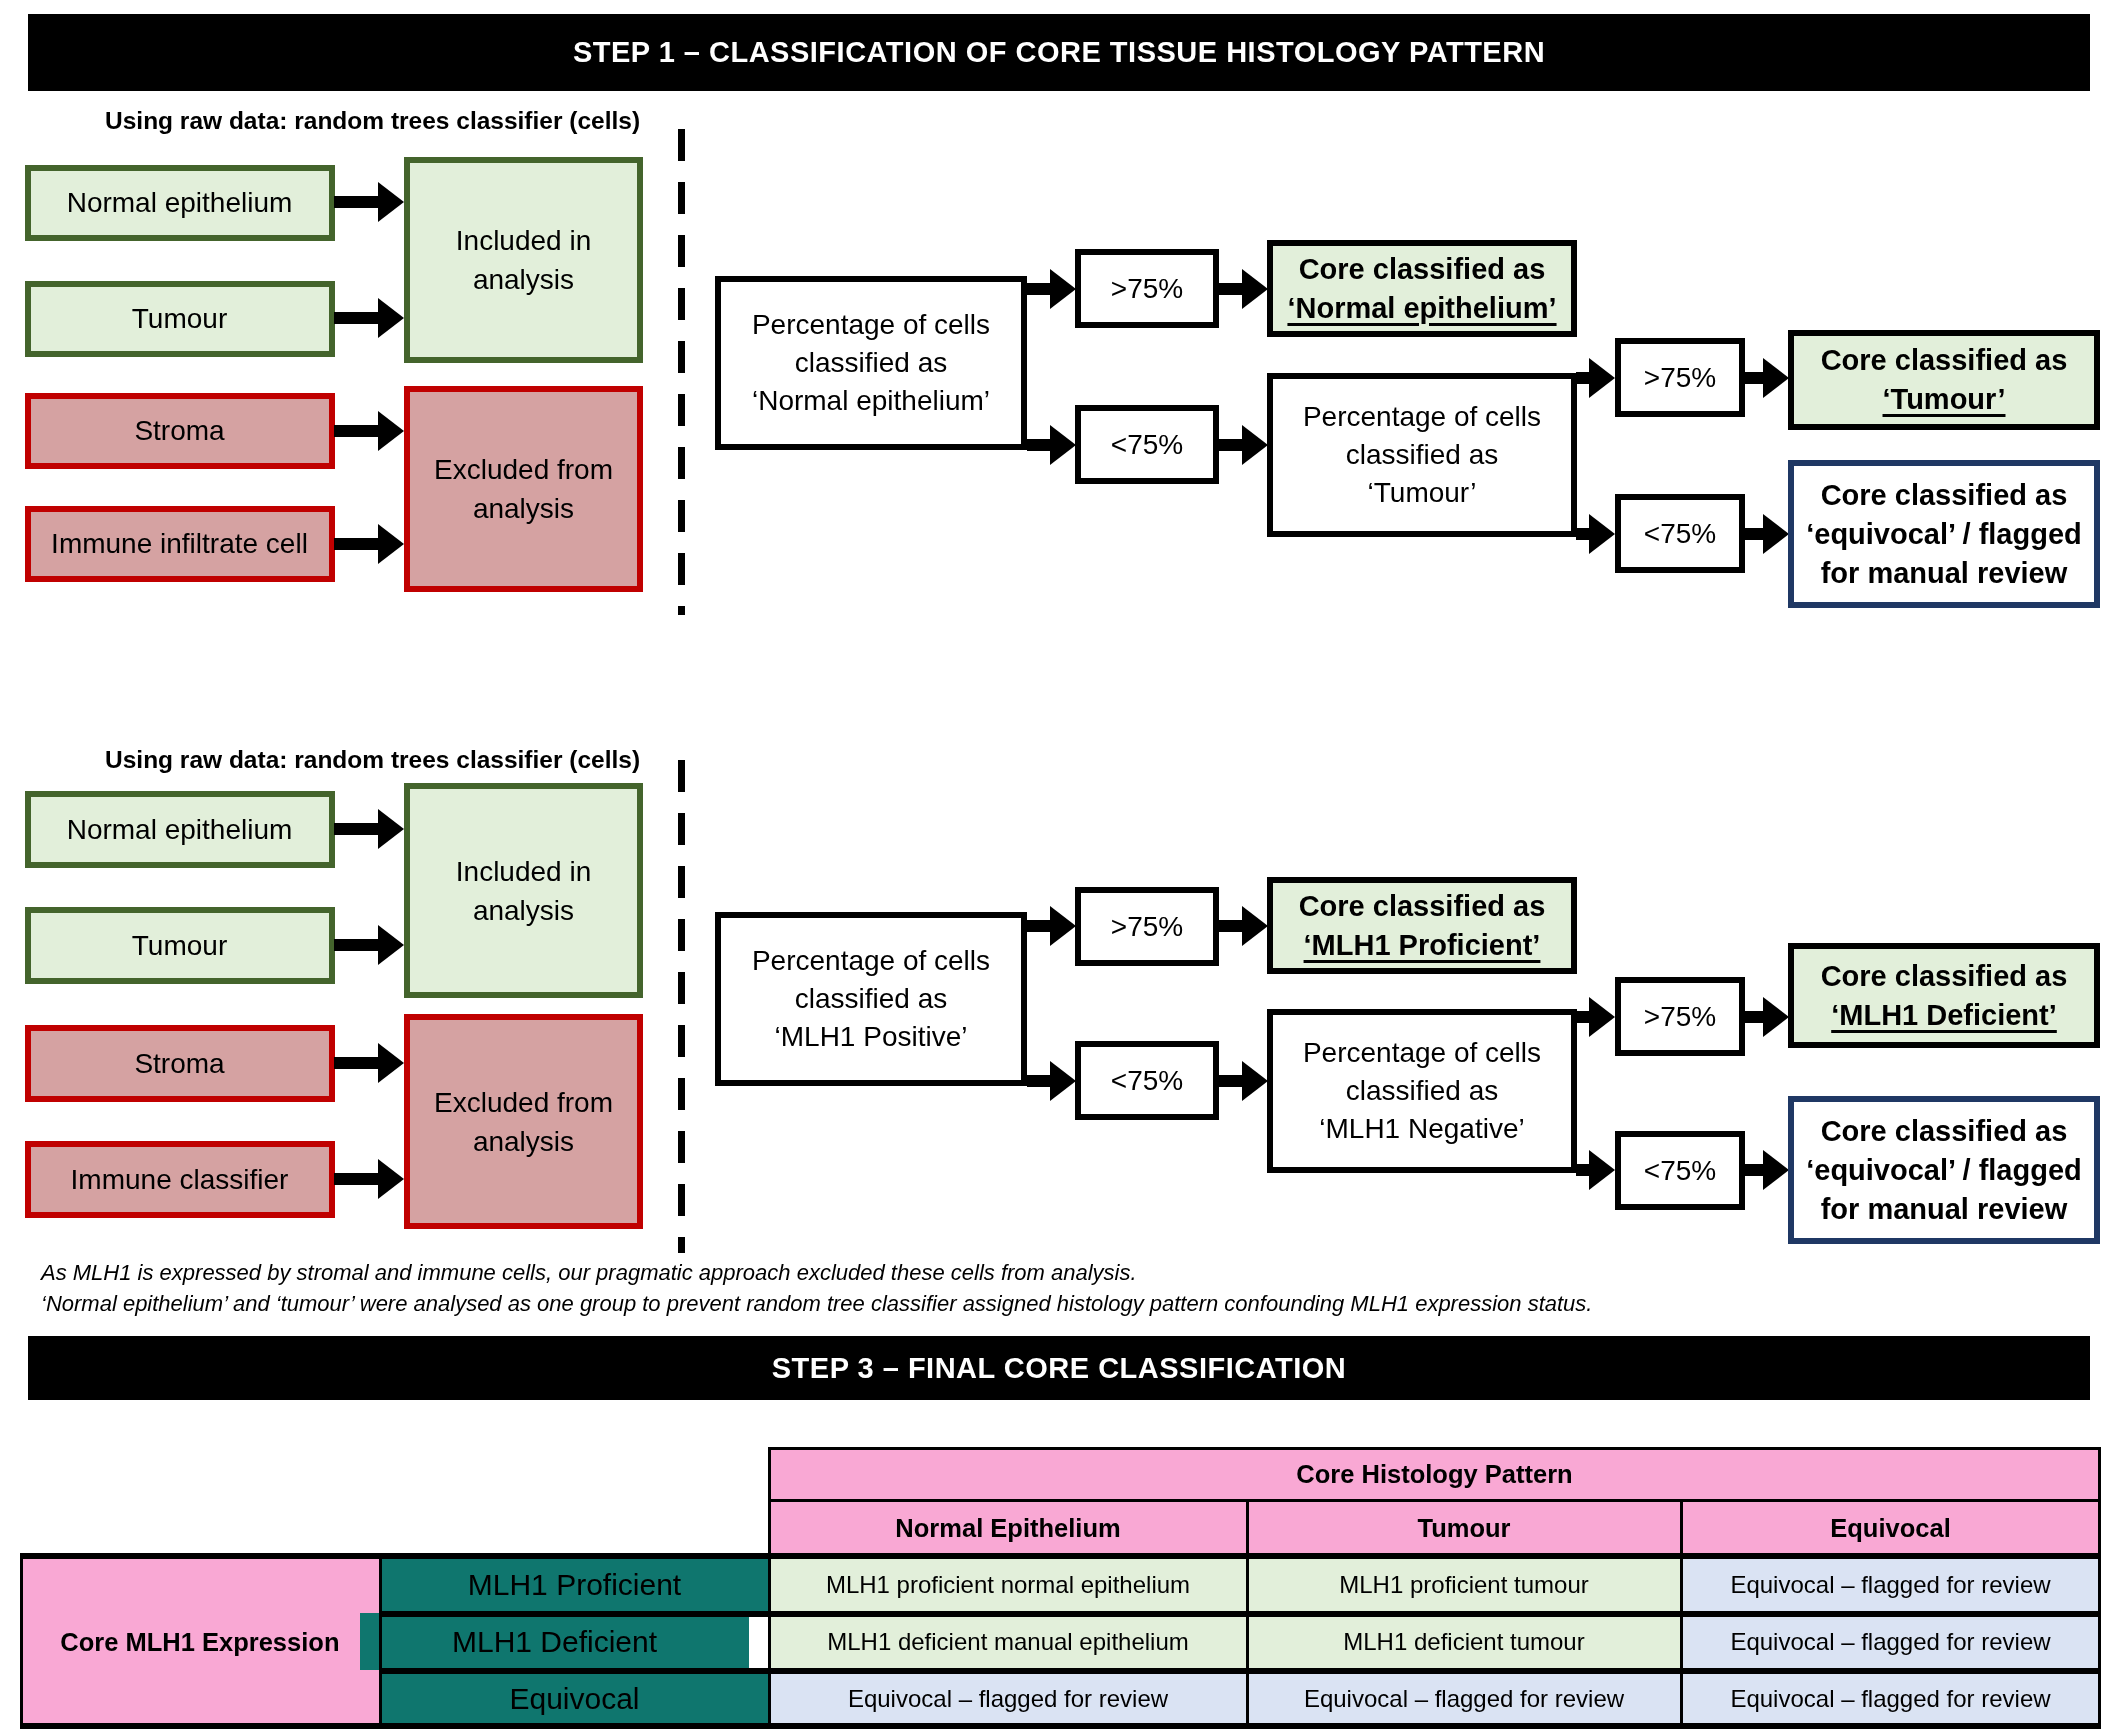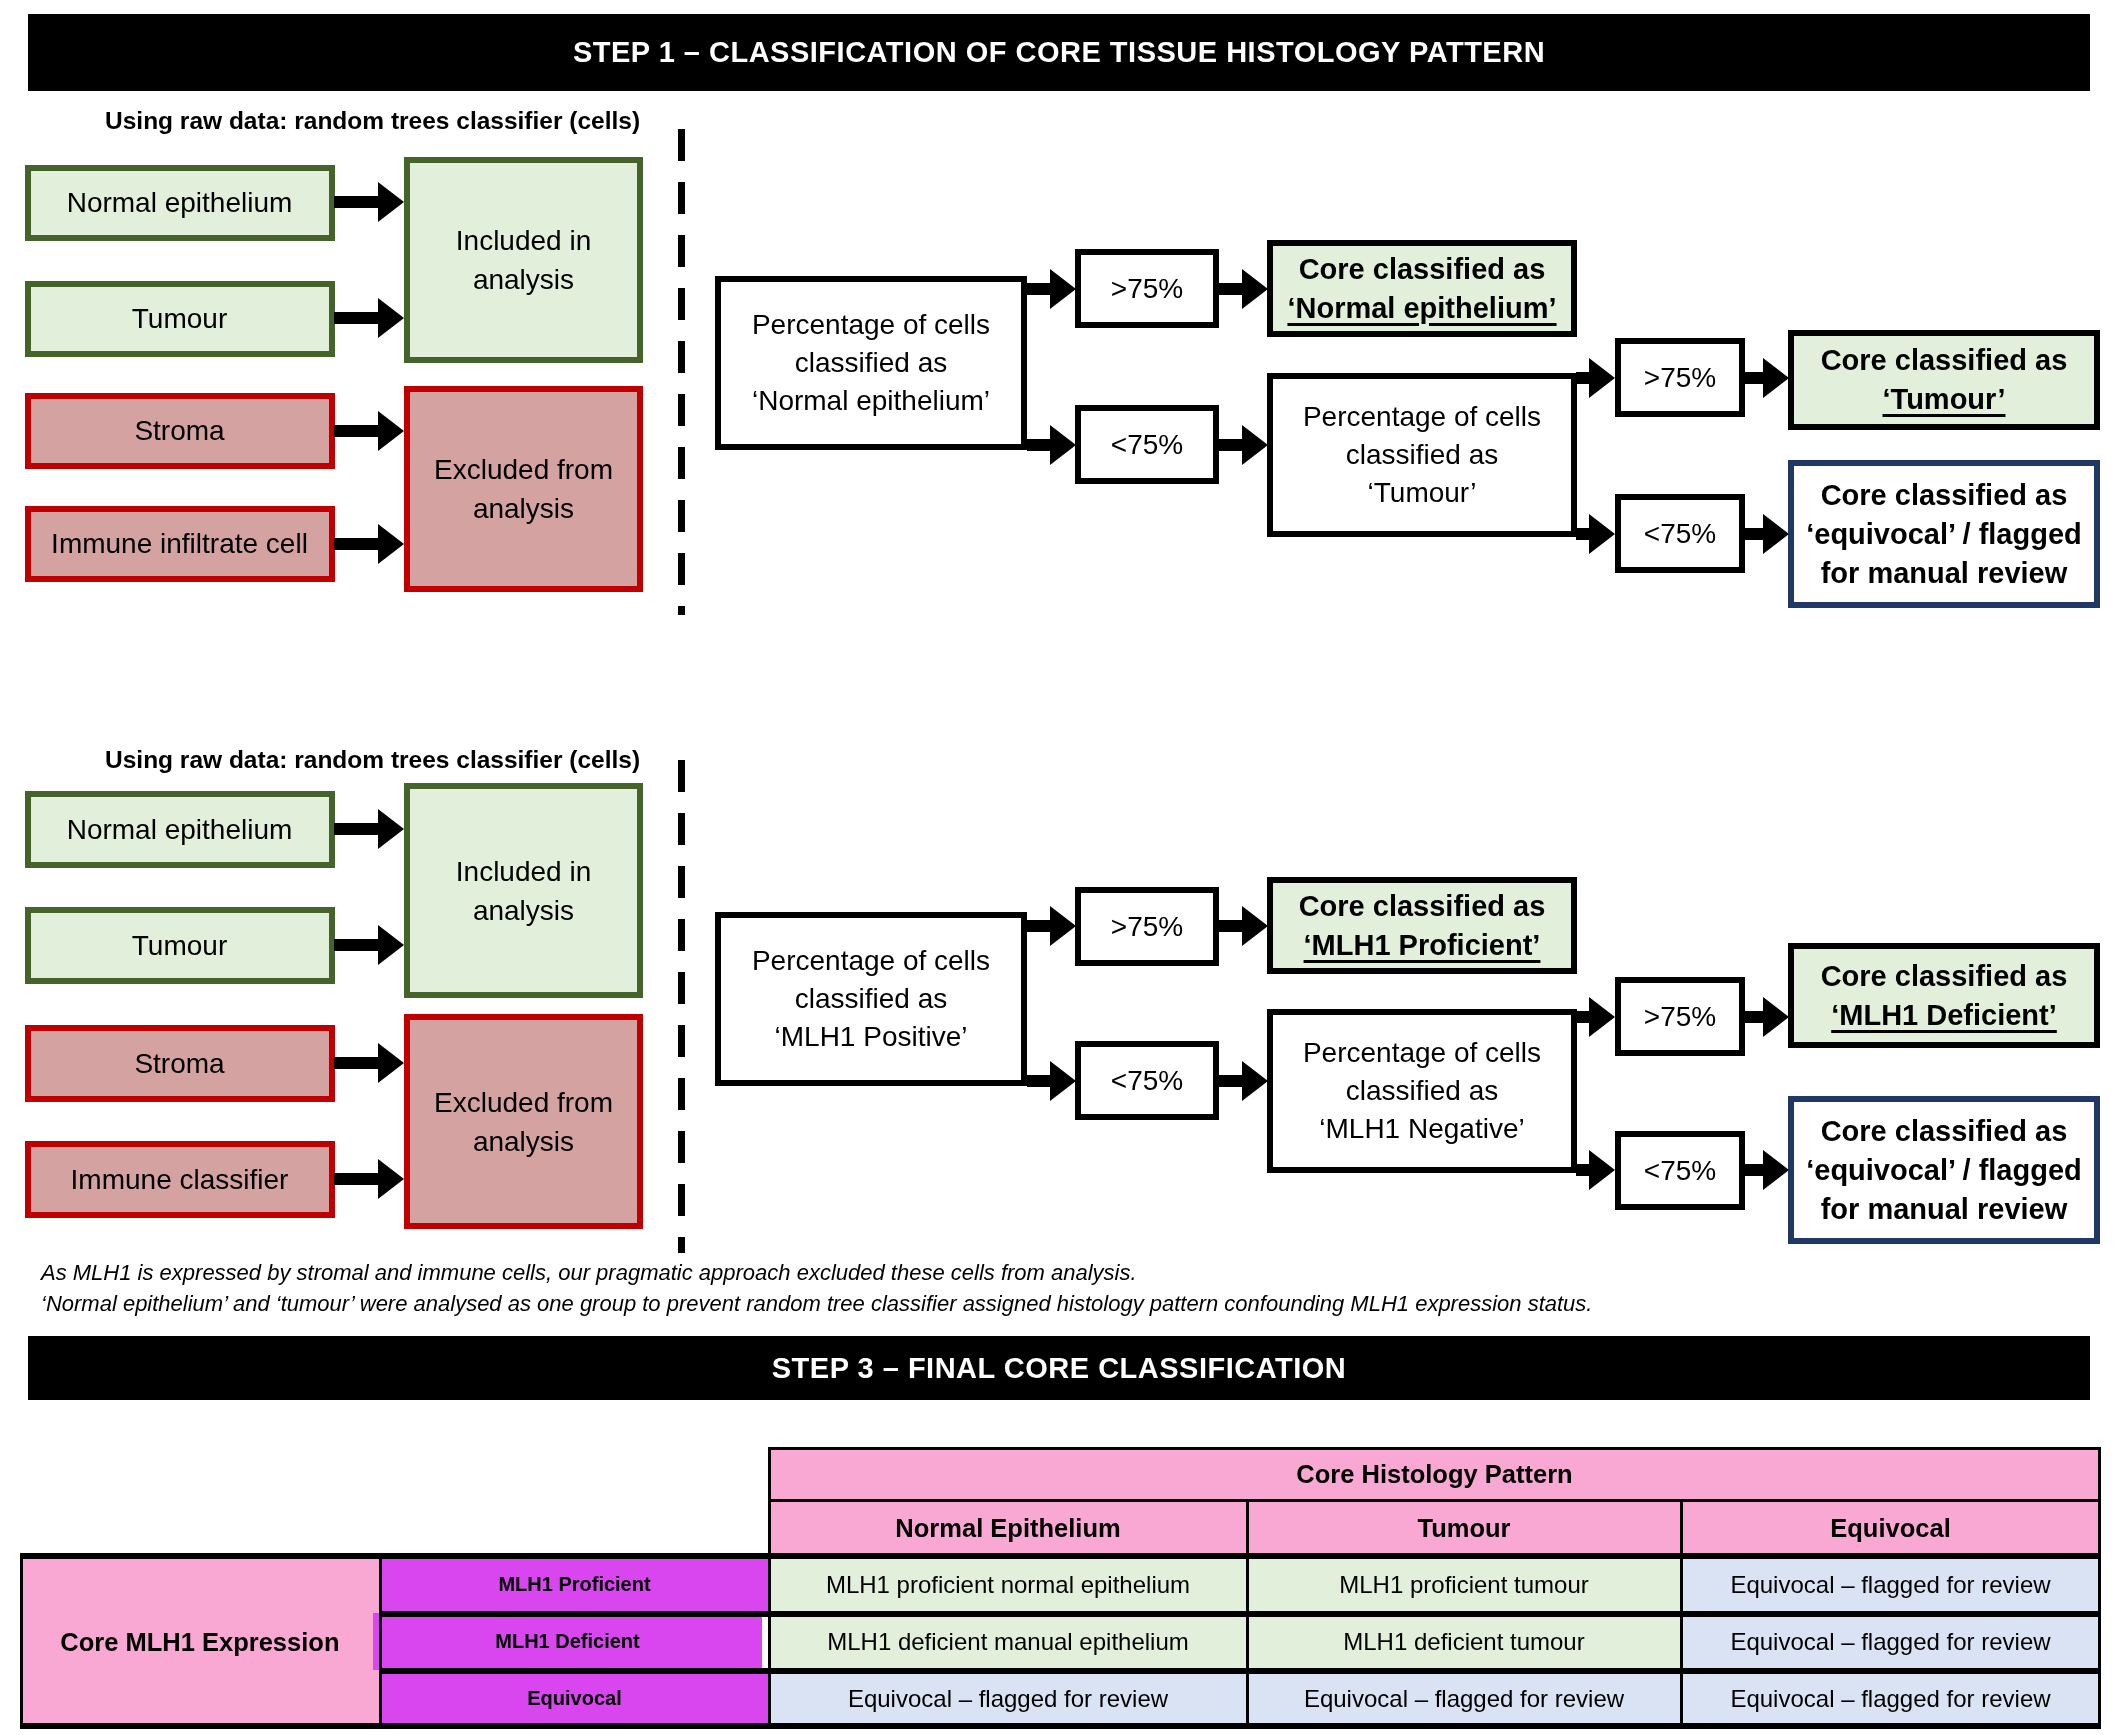--- a/index.html
+++ b/index.html
@@ -32,21 +32,21 @@
   .arrow .head{position:absolute;right:-1px;top:-20.4px;width:0;height:0;
                border-top:20.4px solid transparent;border-bottom:20.4px solid transparent;
                border-left:26.6px solid #000;}
   .footnote{position:absolute;left:41px;font-style:italic;font-size:22px;
             line-height:30px;white-space:nowrap;}
   .tcell{position:absolute;display:flex;align-items:center;justify-content:center;
          text-align:center;font-size:24px;box-sizing:border-box;}
   .tgray{background:#f9a8d4;font-weight:bold;font-size:25.5px;}
   .tgreen{background:#E2EFDA;}
   .tblue{background:#DAE3F3;}
-  .tlabel{background:#d946ef;font-weight:bold;font-size:20px;}
+  .tlabel{background:#0f766e;font-weight:normal;font-size:30px;}
   .tline{position:absolute;background:#000;}
 </style>
 </head>
 <body>
 
 <div class="canvas">
 
   <div class="bar" style="top:14.3px;height:77px;">
     <span>STEP 1 – CLASSIFICATION OF CORE TISSUE HISTOLOGY PATTERN</span>
   </div>
@@ -256,21 +256,21 @@
   </div>
 
   <div class="tcell tgray" style="left:769px;top:1447px;width:1331px;height:54px;">Core Histology Pattern</div>
   <div class="tcell tgray" style="left:769px;top:1501px;width:478px;height:55px;">Normal Epithelium</div>
   <div class="tcell tgray" style="left:1247px;top:1501px;width:434px;height:55px;">Tumour</div>
   <div class="tcell tgray" style="left:1681px;top:1501px;width:419px;height:55px;">Equivocal</div>
 
   <div class="tcell tgray" style="left:20.4px;top:1556px;width:359px;height:172px;">Core MLH1 Expression</div>
 
   <div class="tcell tlabel" style="left:380px;top:1556px;width:389px;height:57px;">MLH1 Proficient</div>
-  <div class="tcell tlabel" style="left:373px;top:1613px;width:389px;height:57px;">MLH1 Deficient</div>
+  <div class="tcell tlabel" style="left:360px;top:1613px;width:389px;height:57px;">MLH1 Deficient</div>
   <div class="tcell tlabel" style="left:380px;top:1670px;width:389px;height:57px;">Equivocal</div>
 
   <div class="tcell tgreen" style="left:769px;top:1556px;width:478px;height:57px;">MLH1 proficient normal epithelium</div>
   <div class="tcell tgreen" style="left:1247px;top:1556px;width:434px;height:57px;">MLH1 proficient tumour</div>
   <div class="tcell tblue" style="left:1681px;top:1556px;width:419px;height:57px;">Equivocal – flagged for review</div>
 
   <div class="tcell tgreen" style="left:769px;top:1613px;width:478px;height:57px;">MLH1 deficient manual epithelium</div>
   <div class="tcell tgreen" style="left:1247px;top:1613px;width:434px;height:57px;">MLH1 deficient tumour</div>
   <div class="tcell tblue" style="left:1681px;top:1613px;width:419px;height:57px;">Equivocal – flagged for review</div>
 

